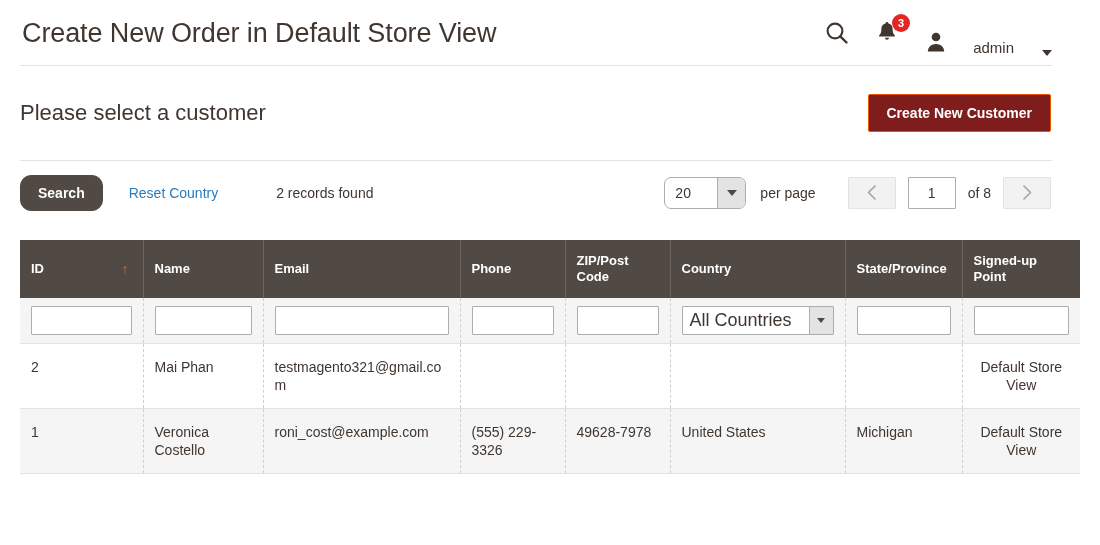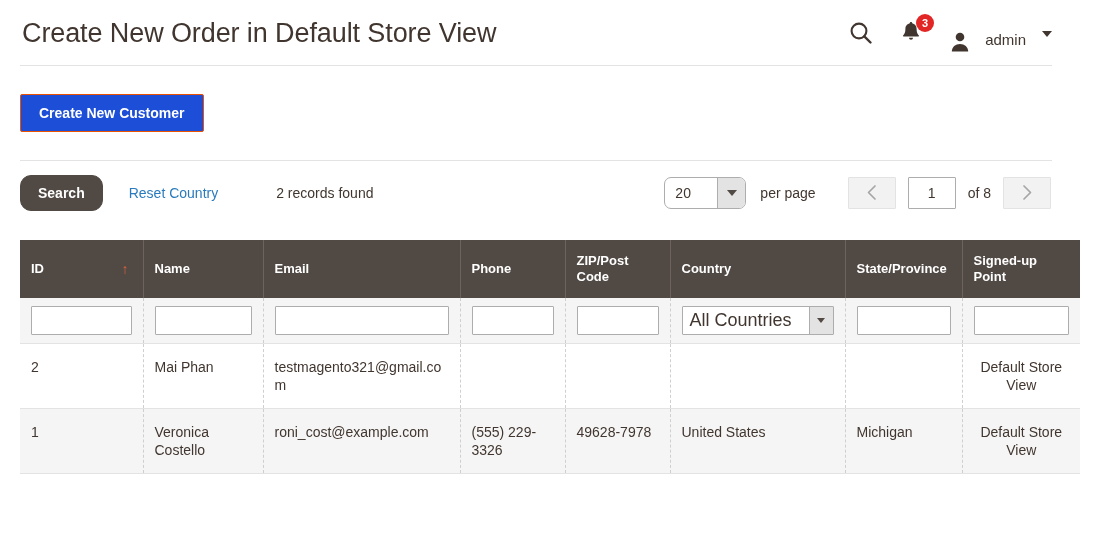--- a/index.html
+++ b/index.html
@@ -58,22 +58,22 @@
     background: #e22626;
     color: #ffffff;
     font-size: 11px;
     font-weight: bold;
     line-height: 18px;
     text-align: center;
     padding: 0 4px;
   }
   .admin-menu {
     display: flex;
-    align-items: flex-start;
-    gap: 15px;
+    align-items: flex-end;
+    gap: 27px;
     cursor: pointer;
     margin-top: 21px;
   }
   .admin-name { font-size: 15px; color: #41362f; }
   .caret-down {
     width: 0; height: 0;
     border-left: 5px solid transparent;
     border-right: 5px solid transparent;
     border-top: 6px solid #41362f;
     margin-left: 1px;
@@ -108,21 +108,21 @@
     border-bottom: 1px solid #e3e3e3;
     margin: 0 20px;
     padding-right: 1px;
   }
   .section-title {
     font-size: 22px;
     font-weight: 400;
     color: #41362f;
   }
   .btn-primary {
-    background: #1d4ed8;
+    background: #7f1d1d;
     color: #ffffff;
     border: 1px solid #eb5202;
     font-size: 14px;
     font-weight: bold;
     font-family: "Liberation Sans", sans-serif;
     padding: 9px 18px;
     border-radius: 2px;
     cursor: pointer;
     line-height: 18px;
   }
@@ -378,20 +378,21 @@
           </svg>
         </span>
         <span class="admin-name">admin</span>
         <span class="caret-down"></span>
       </div>
     </div>
   </div>
 
 
   <div class="section-row">
+    <h2 class="section-title">Please select a customer</h2>
     <button class="btn-primary">Create New Customer</button>
   </div>
 
   <div class="grid-toolbar">
     <div class="toolbar-left">
       <button class="btn-search">Search</button>
       <a class="link-reset">Reset Country</a>
       <span class="records-found">2 records found</span>
     </div>
 

